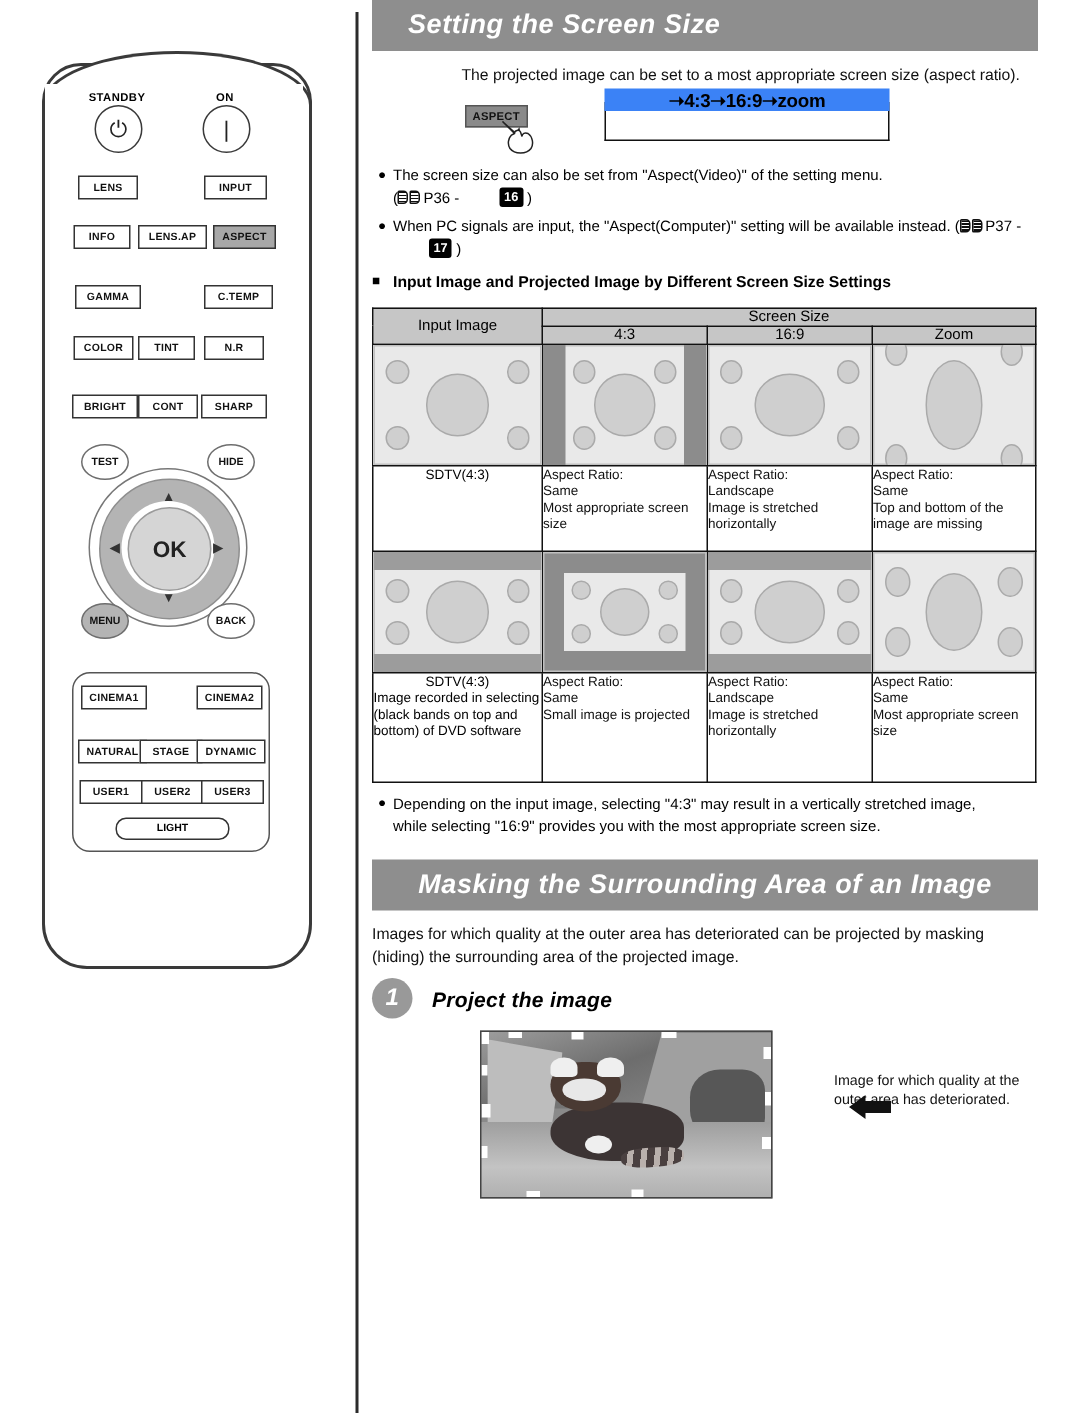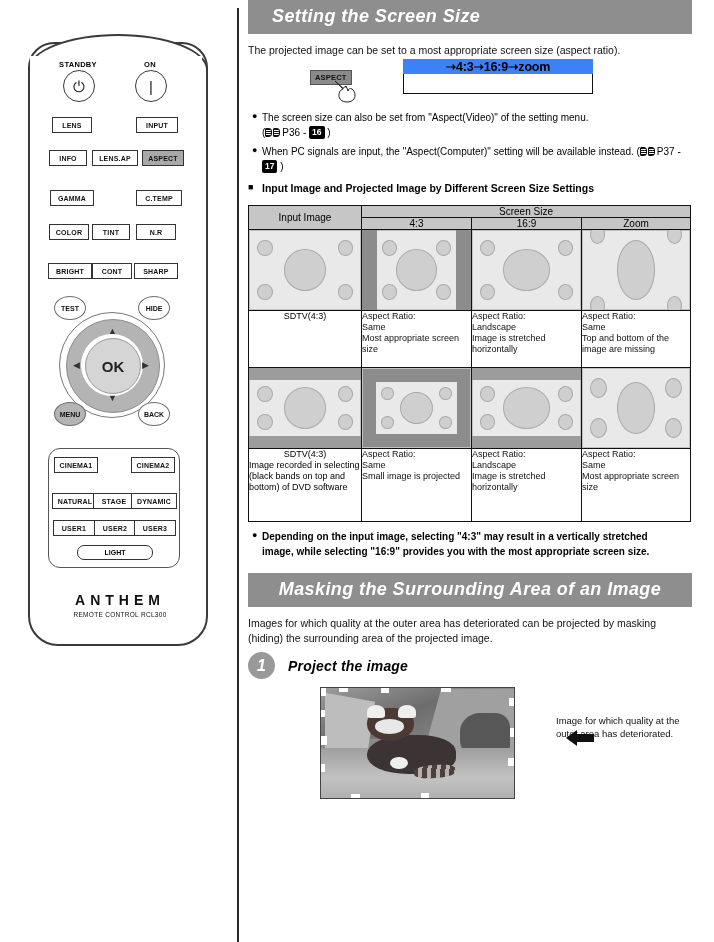--- a/index.html
+++ b/index.html
@@ -252,20 +252,21 @@
   }
   .pagebadge {
     display: inline-block;
     background: #000;
     color: #fff;
     font-size: 8.5px;
     font-weight: bold;
     padding: 0px 3px;
     border-radius: 2px;
     vertical-align: 1px;
+    margin-left: 24px;
   }
   .bookicon {
     display: inline-block;
     width: 16px; height: 9px;
     position: relative;
     vertical-align: -1px;
     margin-right: 1px;
   }
   .bookicon::before, .bookicon::after {
     content: "";
@@ -601,33 +602,29 @@
       <div class="rbtn" style="left:44px; top:44px; width:40px;">STAGE</div>
       <div class="rbtn" style="left:82px; top:44px; width:44px;">DYNAMIC</div>
 
       <div class="rbtn" style="left:4px; top:71px; width:40px;">USER1</div>
       <div class="rbtn" style="left:45px; top:71px; width:40px;">USER2</div>
       <div class="rbtn" style="left:85px; top:71px; width:40px;">USER3</div>
 
       <div id="light-btn">LIGHT</div>
     </div>
 
-    <div id="brand">
-      <div id="brand-name">ANTHEM</div>
-      <div id="brand-sub">REMOTE CONTROL RCL300</div>
-    </div>
   </div>
 
   <div id="divider"></div>
 
   <div id="right-col">
 
     <div class="section-bar" style="margin-top:0;">Setting the Screen Size</div>
 
-    <div class="body-text" style="margin-top:9px; width:432px;">The projected image can be set to a most appropriate screen size (aspect ratio).</div>
+    <div class="body-text" style="margin-top:9px; width:432px;text-align:right;">The projected image can be set to a most appropriate screen size (aspect ratio).</div>
 
     <div id="aspect-diagram">
       <div id="aspect-chip">ASPECT</div>
       <svg id="hand" viewBox="0 0 30 26">
         <path d="M3 3 L12 11 L14 8 L15 14 L9 13 L11 11 Z" fill="#fff" stroke="#222" stroke-width="1"></path>
         <path d="M9 12 C7 14 6 18 8 21 C11 25 19 25 22 21 C24 18 23 13 20 11 C18 10 16 11 16 13 L15 10 C14 8 11 9 11 11 Z" fill="#fff" stroke="#222" stroke-width="1"></path>
       </svg>
       <div id="flowbox">
         <div class="stub-l"></div>
         <div class="stub-r"></div>
@@ -808,21 +805,21 @@
           <div>Aspect Ratio:</div>
           <div>Same</div>
           <div>Most appropriate screen size</div>
         </td>
       </tr>
     </tbody>
       </table>
 
     <div class="bullet-row" style="margin-top:7px;">
       <div class="bullet-dot">●</div>
-      <div class="bullet-text" style="max-width:408px;font-weight:bold;">Depending on the input image, selecting "4:3" may result in a vertically stretched image, while selecting "16:9" provides you with the most appropriate screen size.</div>
+      <div class="bullet-text" style="max-width:408px;">Depending on the input image, selecting "4:3" may result in a vertically stretched image, while selecting "16:9" provides you with the most appropriate screen size.</div>
     </div>
 
     <div class="section-bar" style="margin-top:14px; text-align:center; padding-left:0;">Masking the Surrounding Area of an Image</div>
 
     <div class="body-text" style="margin-top:9px; width:440px;">Images for which quality at the outer area has deteriorated can be projected by masking (hiding) the surrounding area of the projected image.</div>
 
     <div id="step-row">
       <div id="step-num">1</div>
       <div id="step-title">Project the image</div>
     </div>

